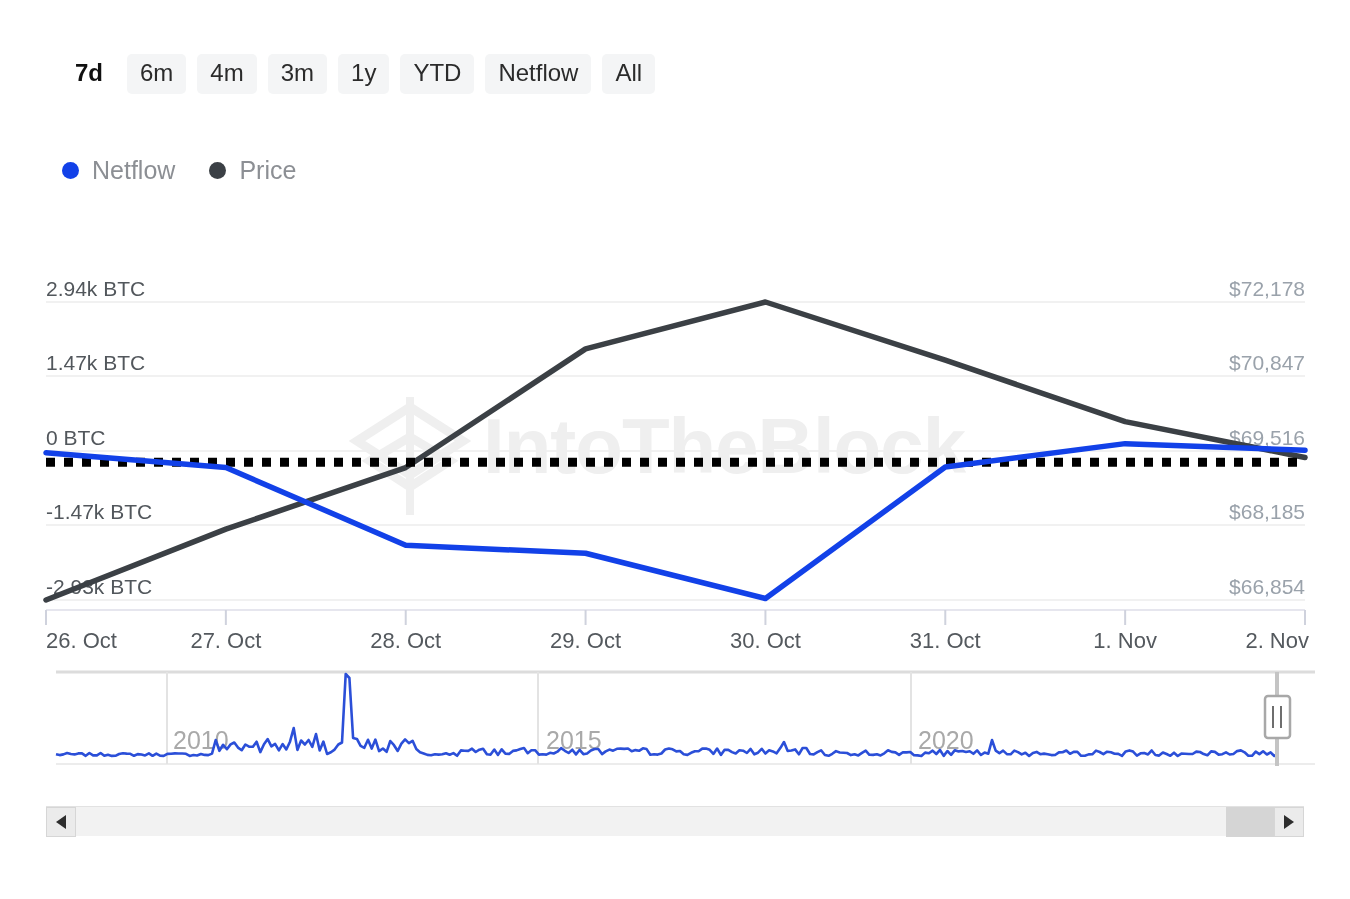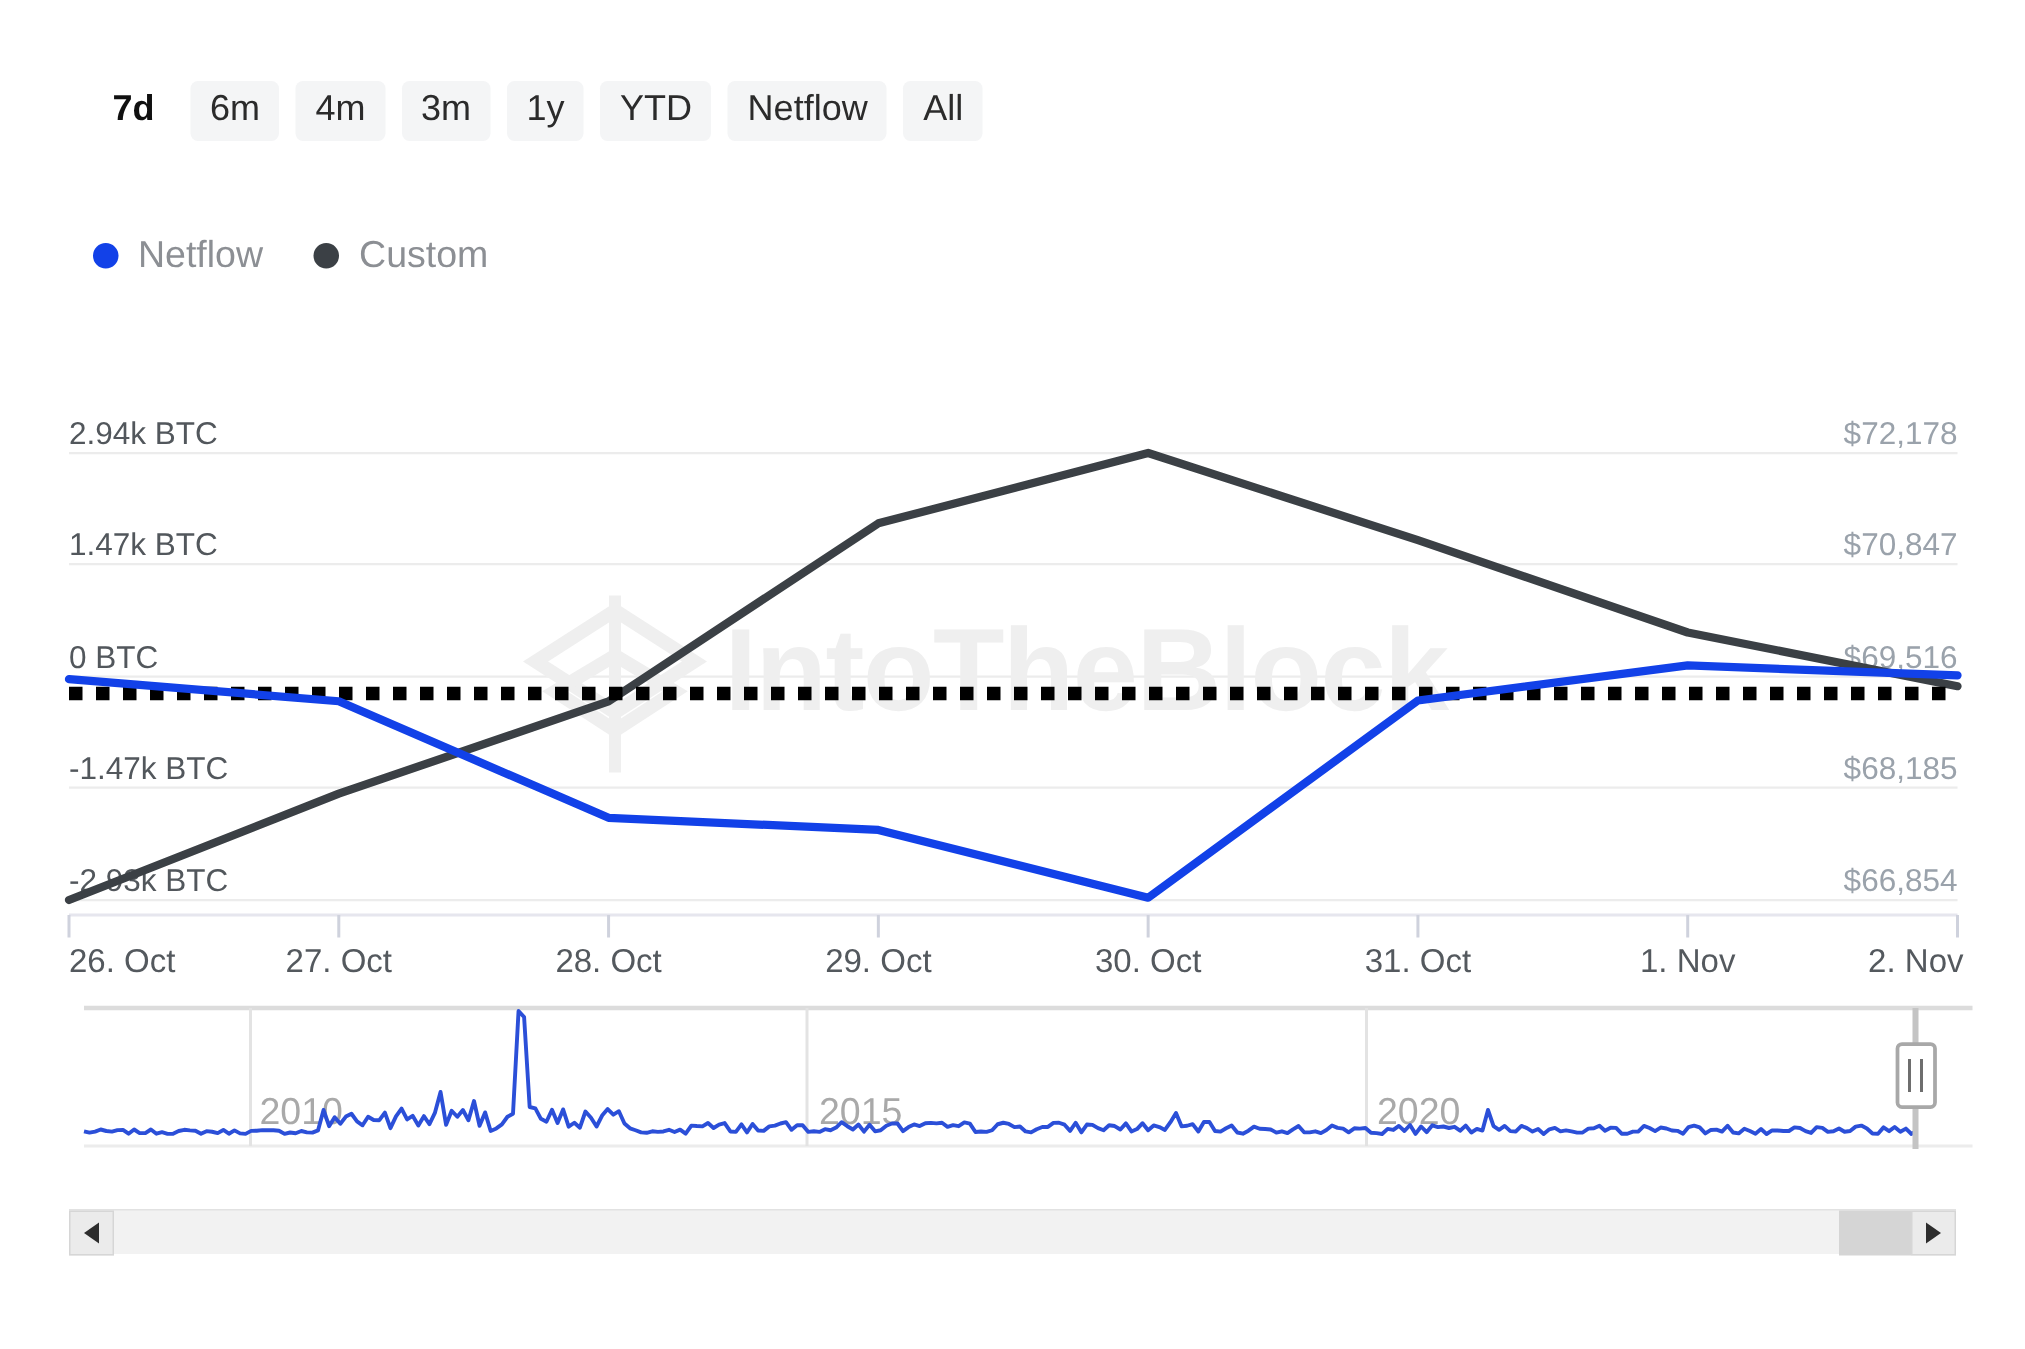--- a/index.html
+++ b/index.html
@@ -168,21 +168,21 @@
     <button class="range-btn">All</button>
   </div>
 
   <div class="legend">
     <div class="legend-item">
       <span class="legend-dot" id="dot-netflow" style="background: rgb(18, 65, 232);"></span>
       <span class="legend-label">Netflow</span>
     </div>
     <div class="legend-item">
       <span class="legend-dot" id="dot-price" style="background: rgb(59, 64, 69);"></span>
-      <span class="legend-label">Custom</span>
+      <span class="legend-label">Price</span>
     </div>
   </div>
 
   <div class="plot-wrap">
     <svg class="plot-svg" width="1350" height="400" viewBox="0 0 1350 400">
 
       <g>
         <line x1="46" y1="47" x2="1305" y2="47" stroke="#ececec" stroke-width="1.5"></line>
         <line x1="46" y1="121" x2="1305" y2="121" stroke="#ececec" stroke-width="1.5"></line>
         <line x1="46" y1="196" x2="1305" y2="196" stroke="#ececec" stroke-width="1.5"></line>

